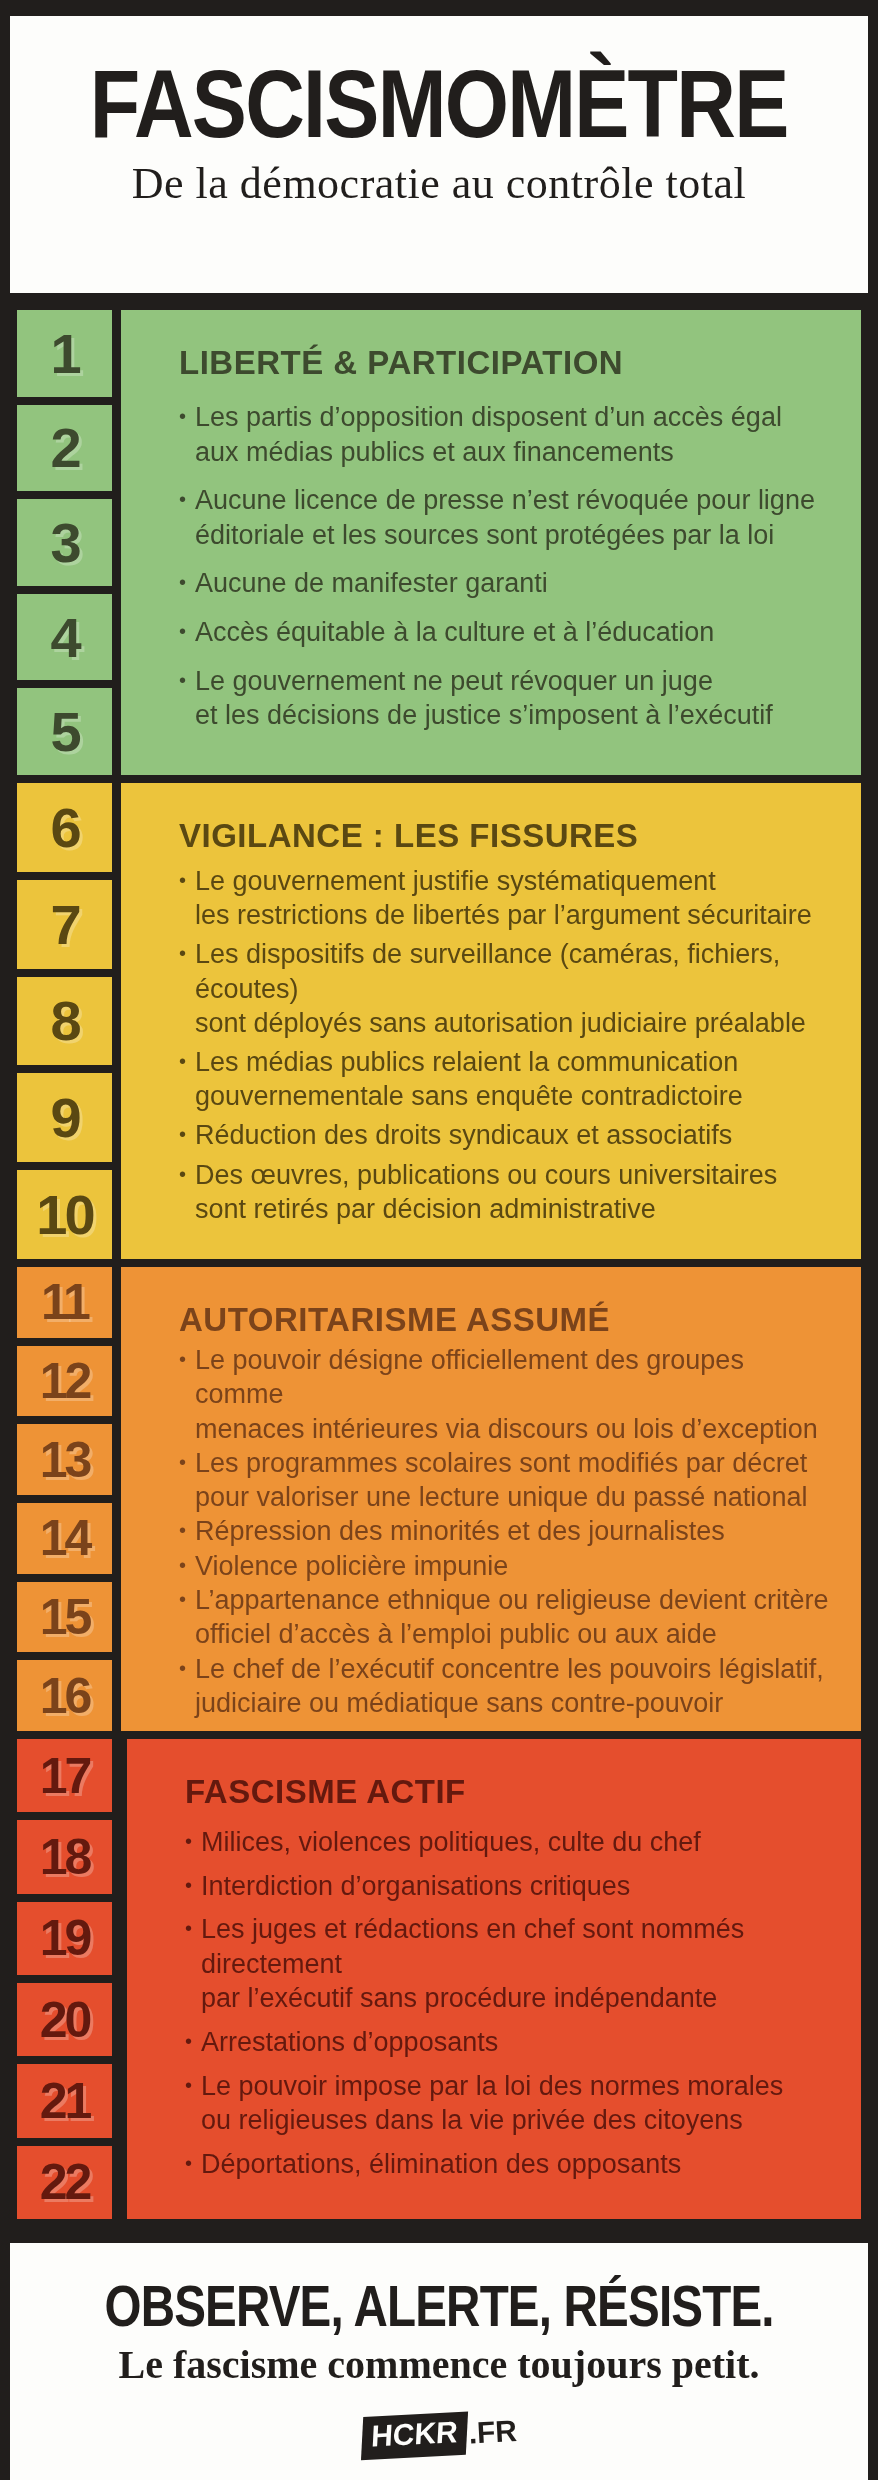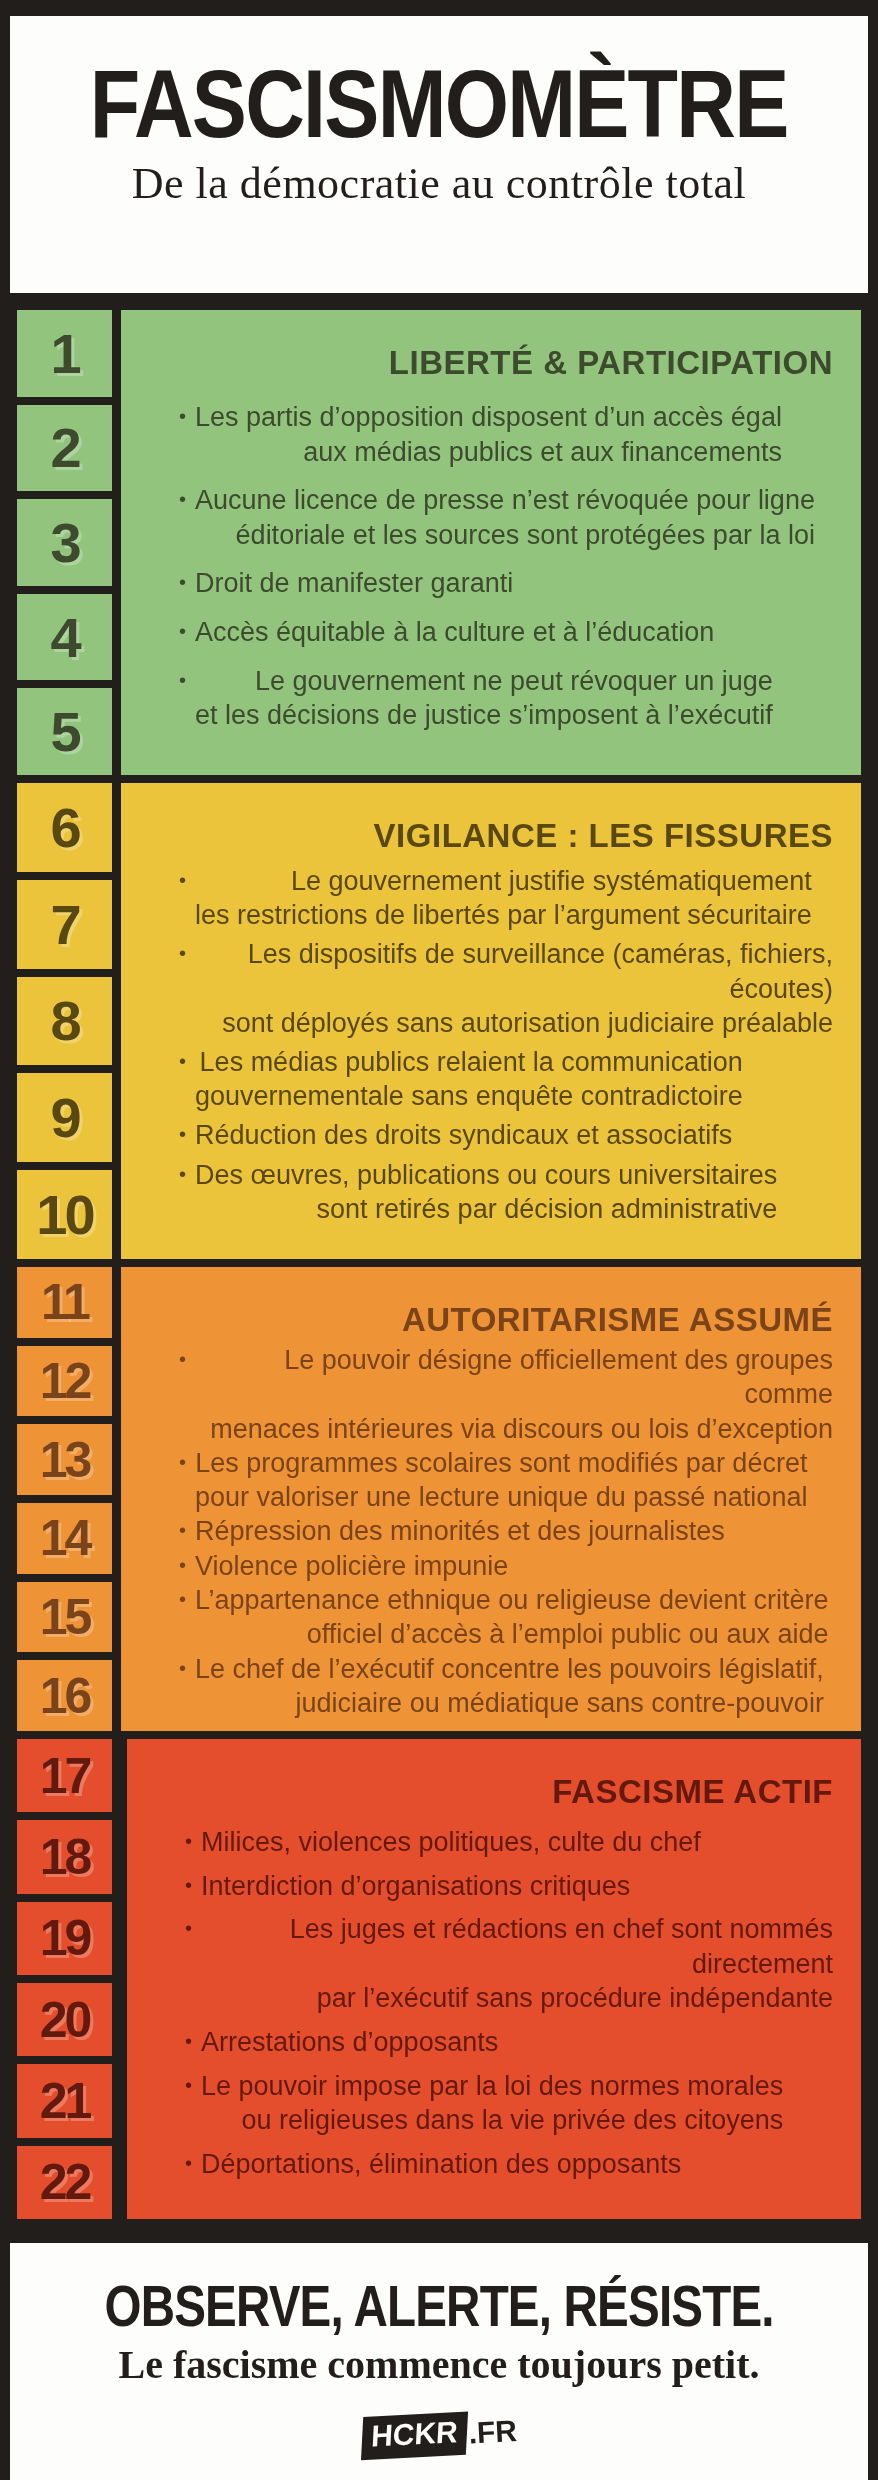--- a/index.html
+++ b/index.html
@@ -45,21 +45,21 @@
     flex:1; display:flex; align-items:center; justify-content:center;
     font-weight:700; font-size:56px; letter-spacing:-3px;
     text-shadow:3px 3px 0 rgba(255,255,255,0.25);
   }
   .band-2 .num, .band-3 .num { font-size:50px; }
 
   .panel {
     background:var(--bg); color:var(--ink);
     flex:1; box-sizing:border-box;
     padding:34px 28px 28px 58px;
-    display:flex; flex-direction:column;text-align:right;
+    display:flex; flex-direction:column;
   }
   .band-title {
     margin:0 0 4px; font-size:33px; font-weight:700; letter-spacing:0.5px;
     white-space:nowrap;
   }
   .bullets {
     list-style:none; margin:0; padding:0;
     flex:1; display:flex; flex-direction:column; justify-content:space-evenly;
   }
   .bullets li { display:flex; gap:9px; align-items:flex-start; }
@@ -119,21 +119,21 @@
               <span class="txt">Les partis d’opposition disposent d’un accès égal
 aux médias publics et aux financements</span>
             </li>
             <li>
               <span class="dot">•</span>
               <span class="txt">Aucune licence de presse n’est révoquée pour ligne
 éditoriale et les sources sont protégées par la loi</span>
             </li>
             <li>
               <span class="dot">•</span>
-              <span class="txt">Droit de manifester garanti</span>
+              <span class="txt">Aucune de manifester garanti</span>
             </li>
             <li>
               <span class="dot">•</span>
               <span class="txt">Accès équitable à la culture et à l’éducation</span>
             </li>
             <li>
               <span class="dot">•</span>
               <span class="txt">Le gouvernement ne peut révoquer un juge
 et les décisions de justice s’imposent à l’exécutif</span>
             </li>

